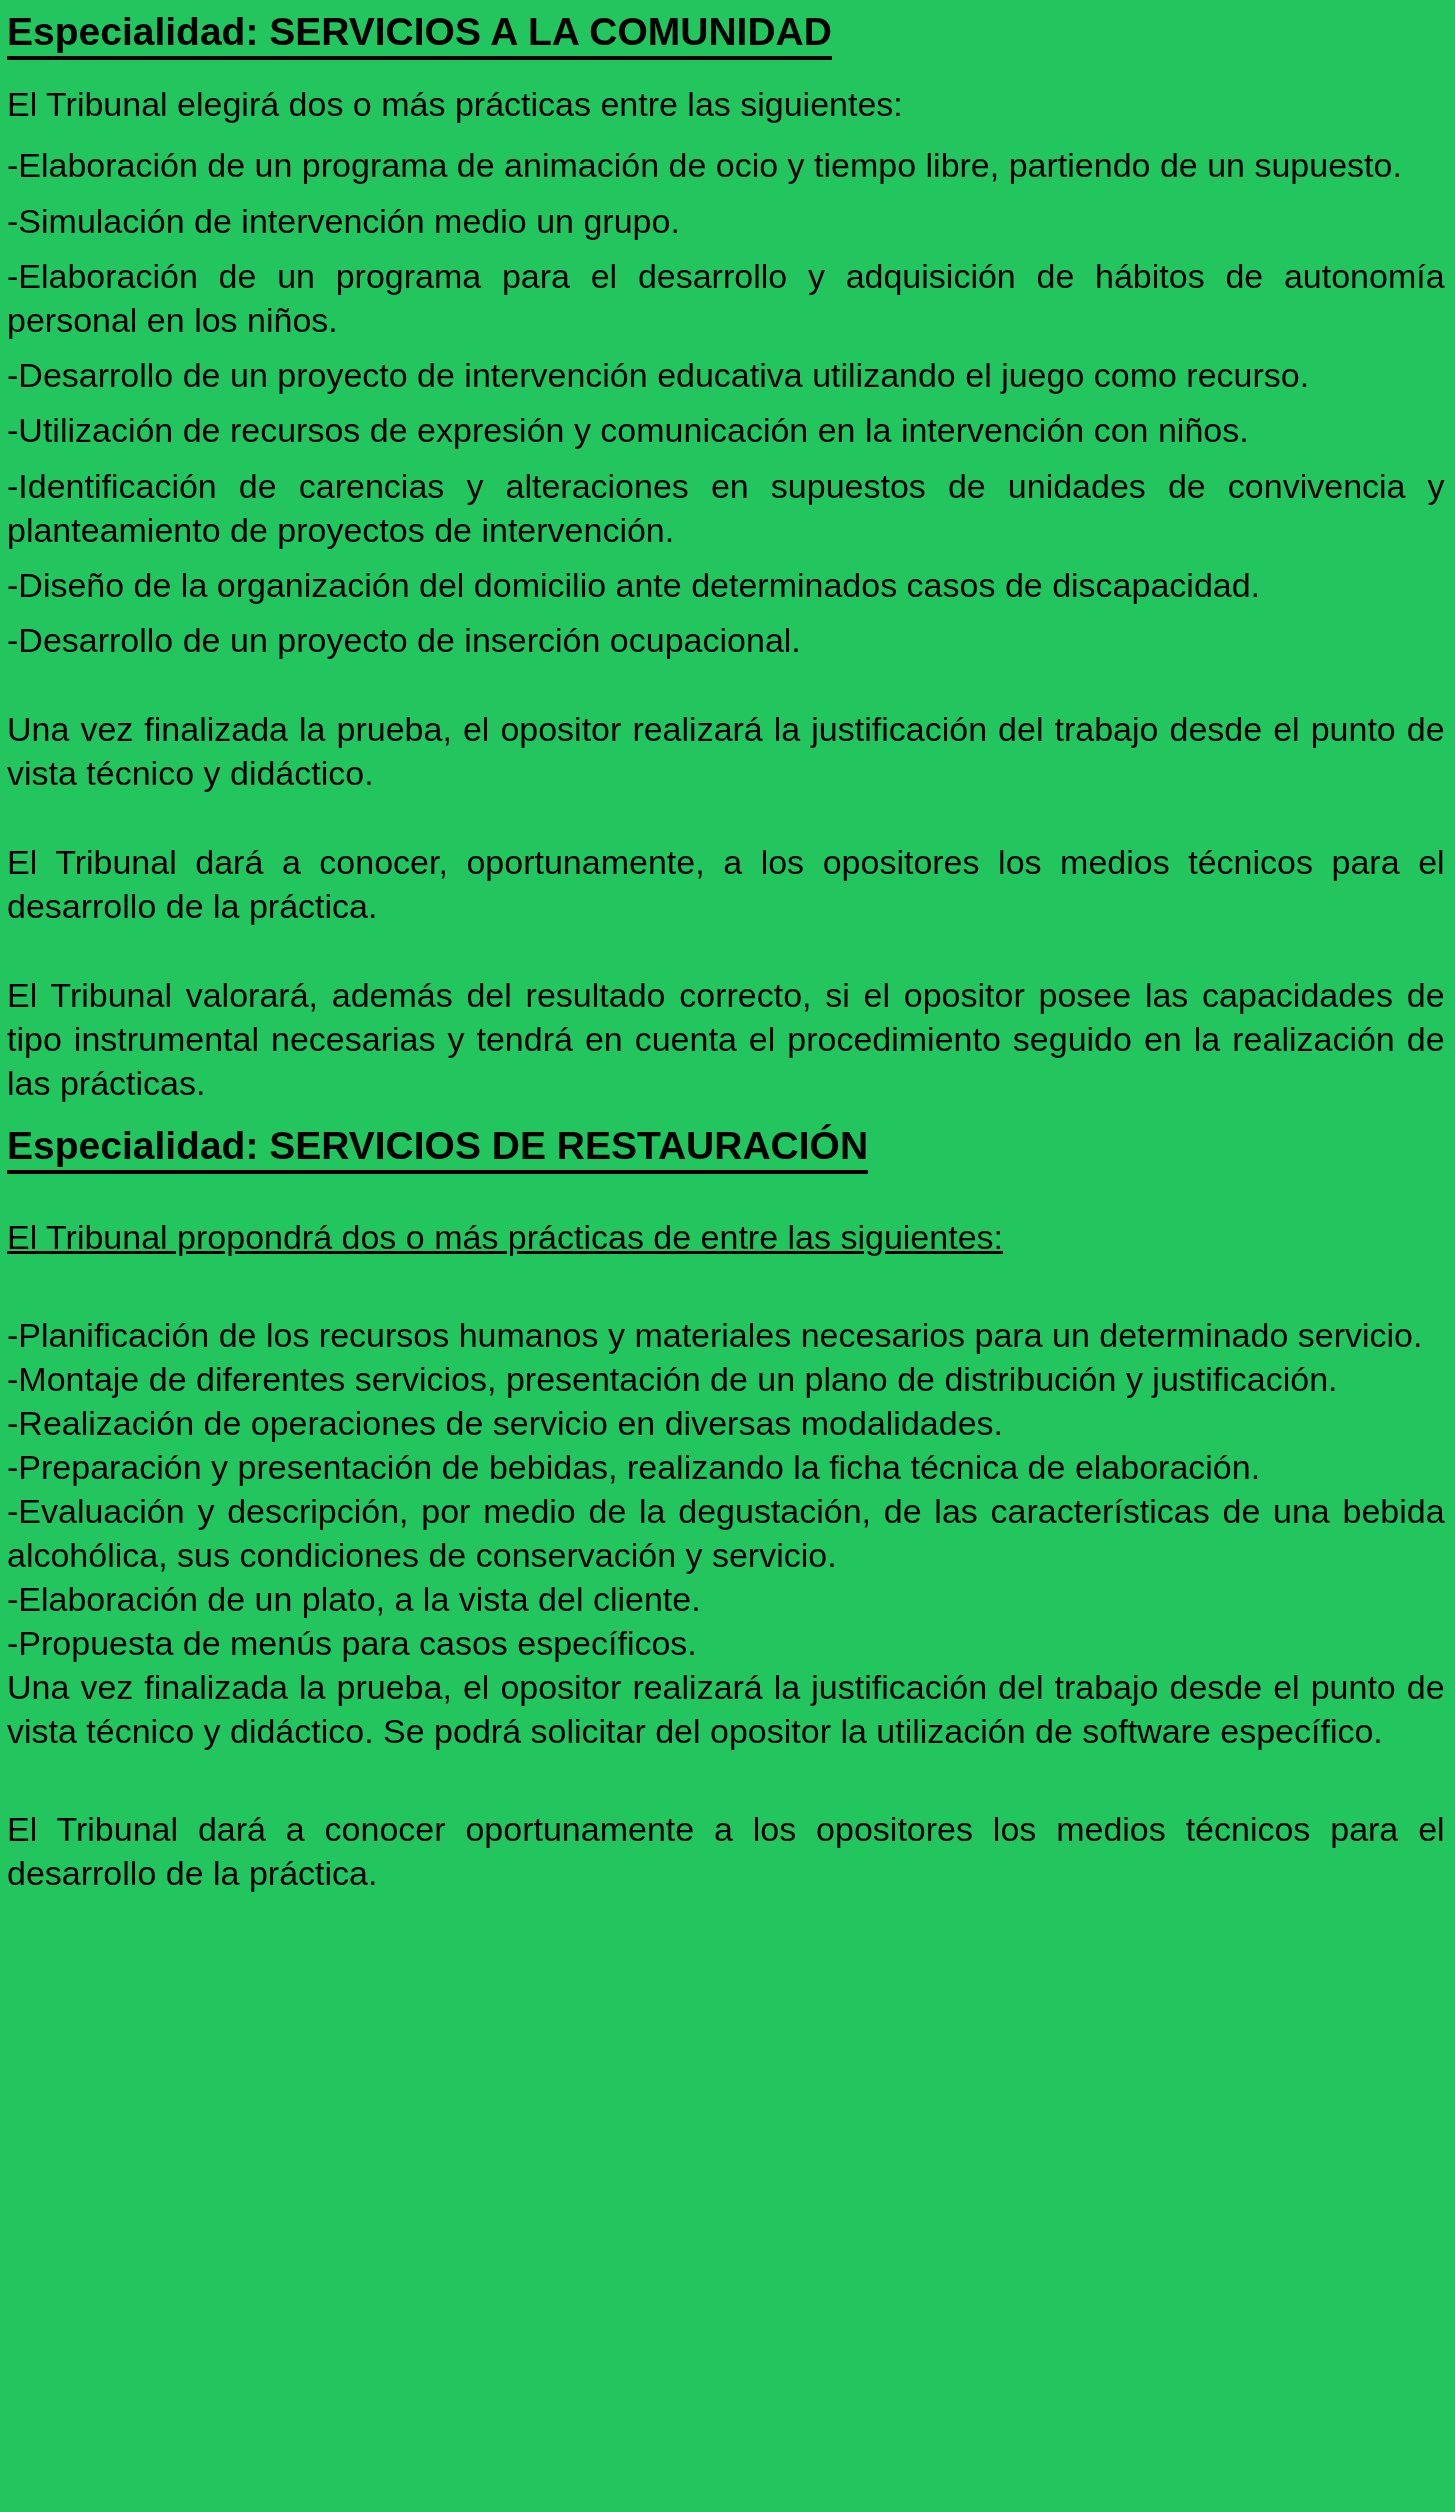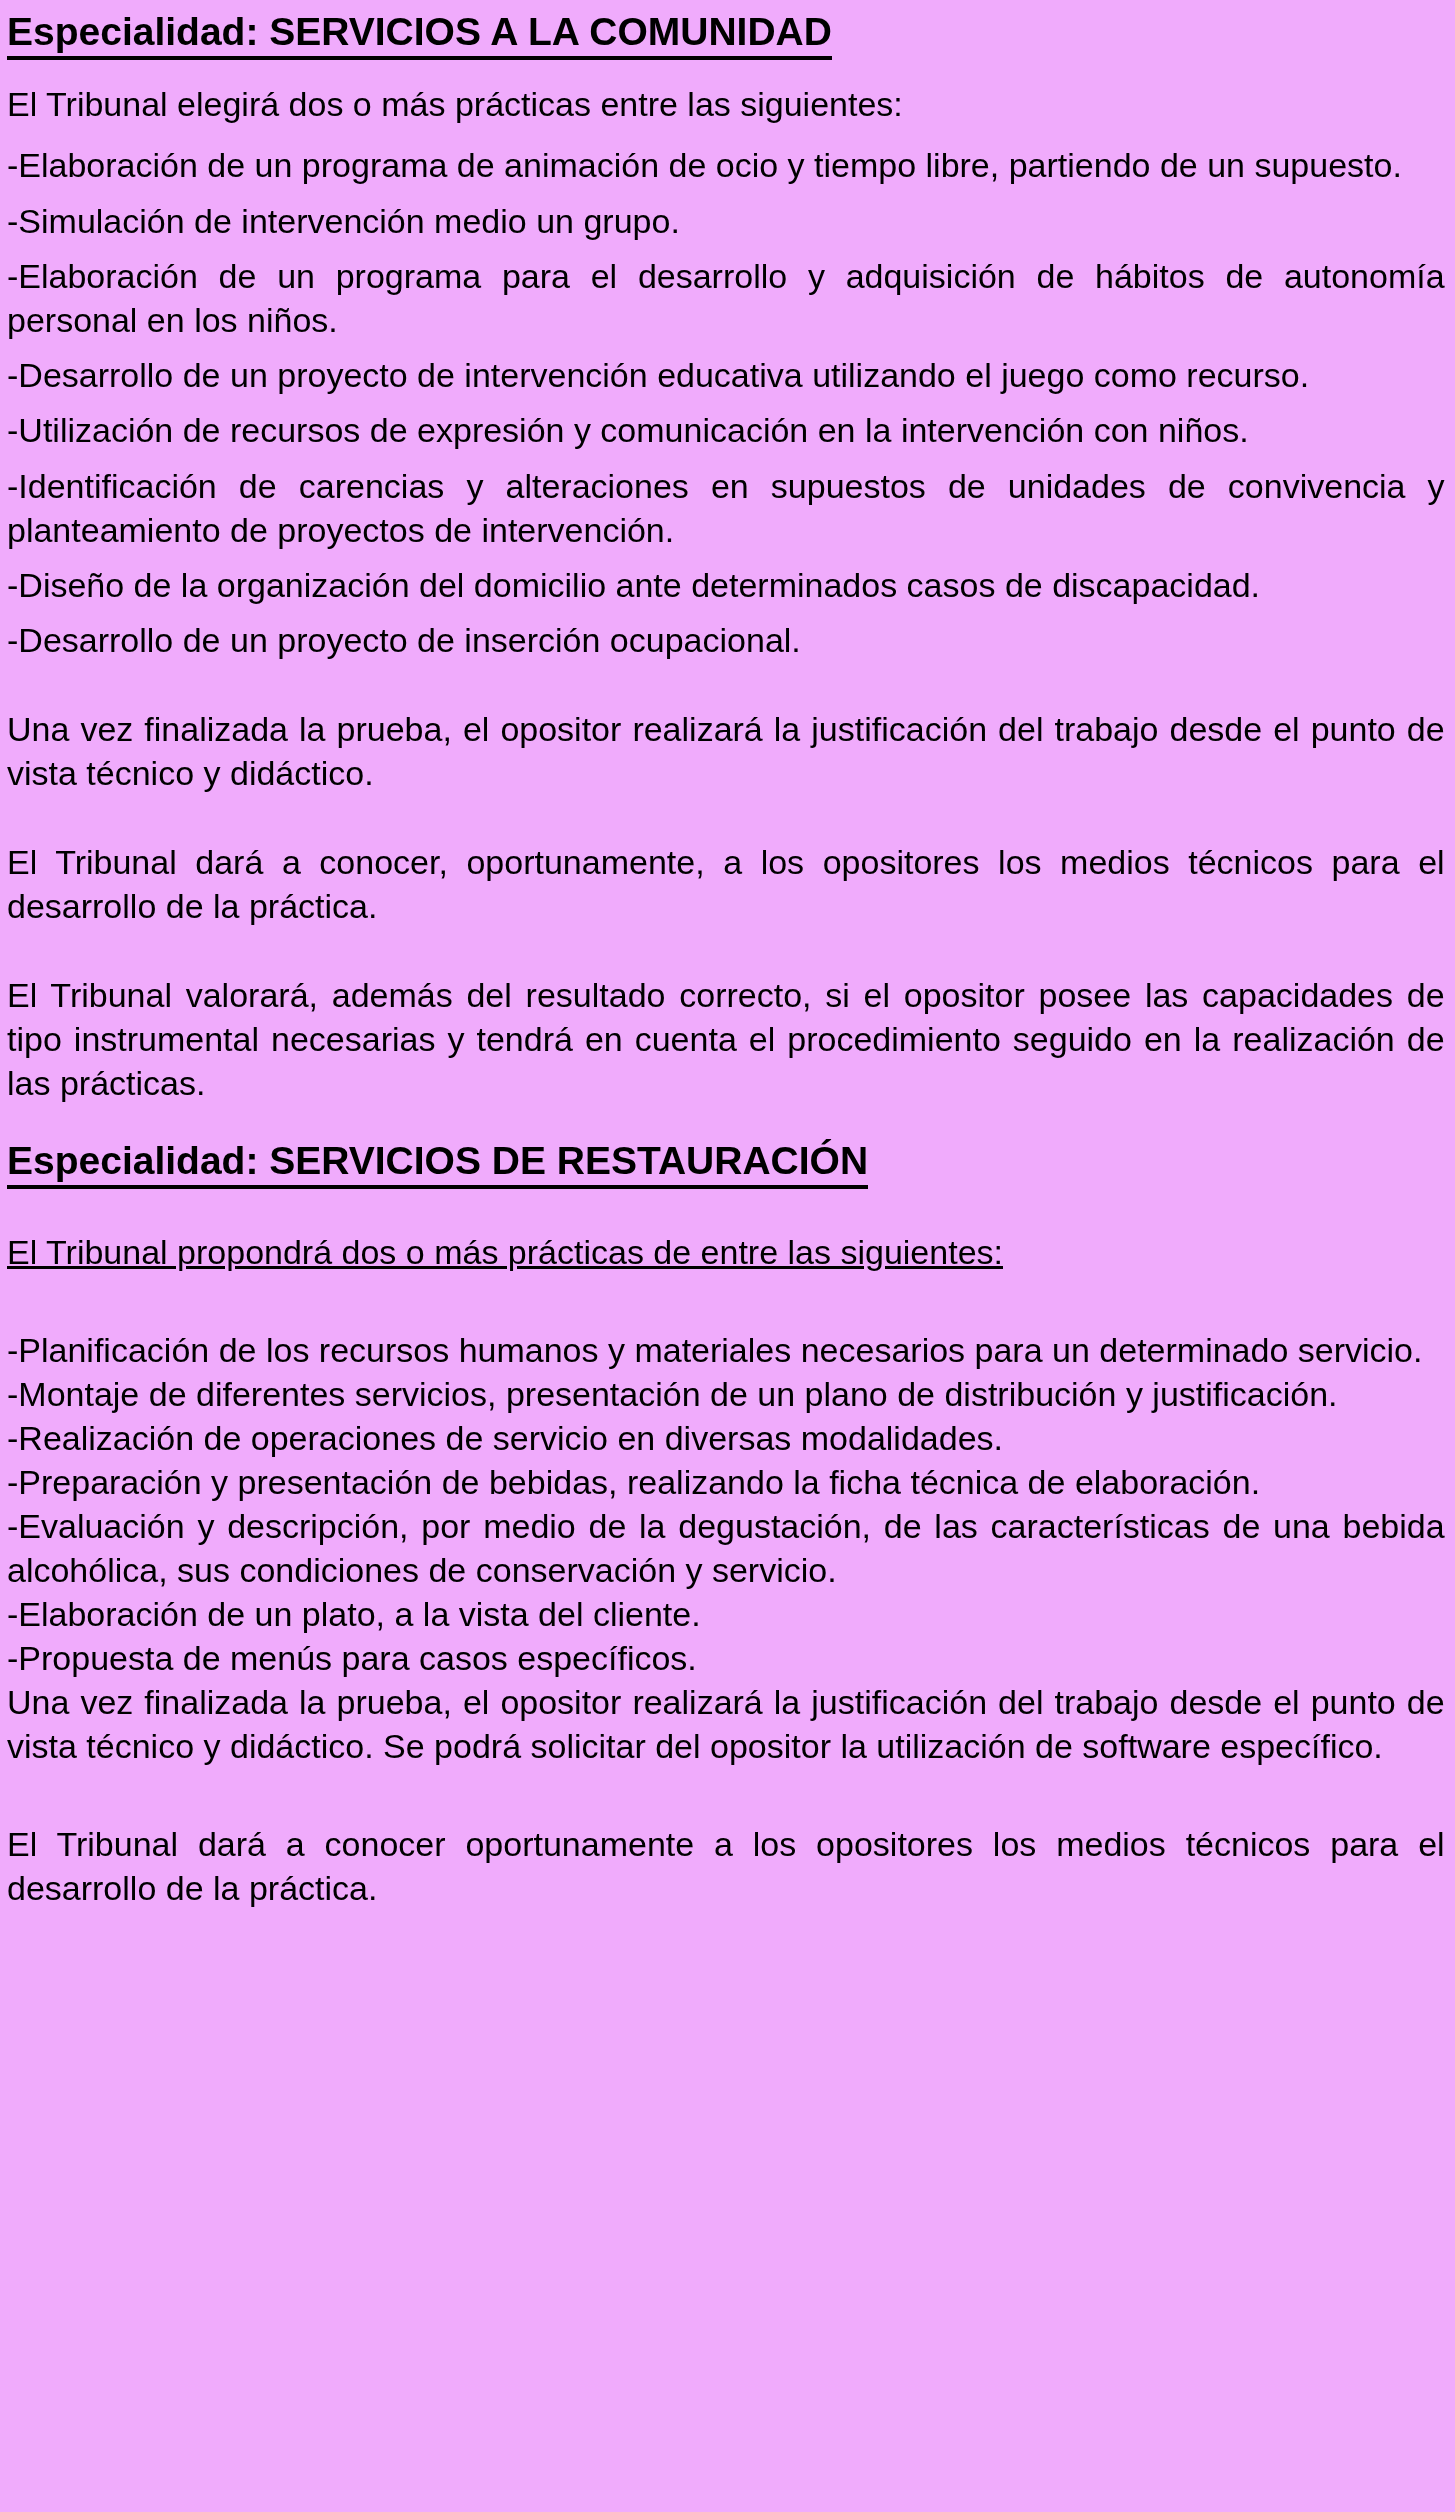--- a/index.html
+++ b/index.html
@@ -3,41 +3,41 @@
 <meta charset="utf-8">
 <style>
   * { margin: 0; padding: 0; box-sizing: border-box; }
   html, body {
     background: #ffffff;
     width: 1455px;
   }
   .page {
     width: 1455px;
     height: 2512px;
-    background: #f0abfc;
+    background: #22c55e;
     color: #000000;
     font-family: "Liberation Sans", "DejaVu Sans", sans-serif;
     font-size: 34px;
     line-height: 44px;
     padding: 7px 10.4px 0 7px;
     overflow: hidden;
   }
   .heading {
     font-size: 39px;
     line-height: 49px;
     font-weight: bold;
     margin: 0 0 26px 0;
     letter-spacing: 0px;
   }
   .heading .hl {
     border-bottom: 4.3px solid #000000;
     padding-bottom: 2.6px;
   }
   .h2 {
-    margin-top: 31px;
+    margin-top: 16px;
     margin-bottom: 45px;
   }
   .intro {
     margin: 0 0 17.3px 0;
     text-align: justify;
   }
   .intro-gap {
     margin-bottom: 54px;
     text-decoration: underline;
   }

